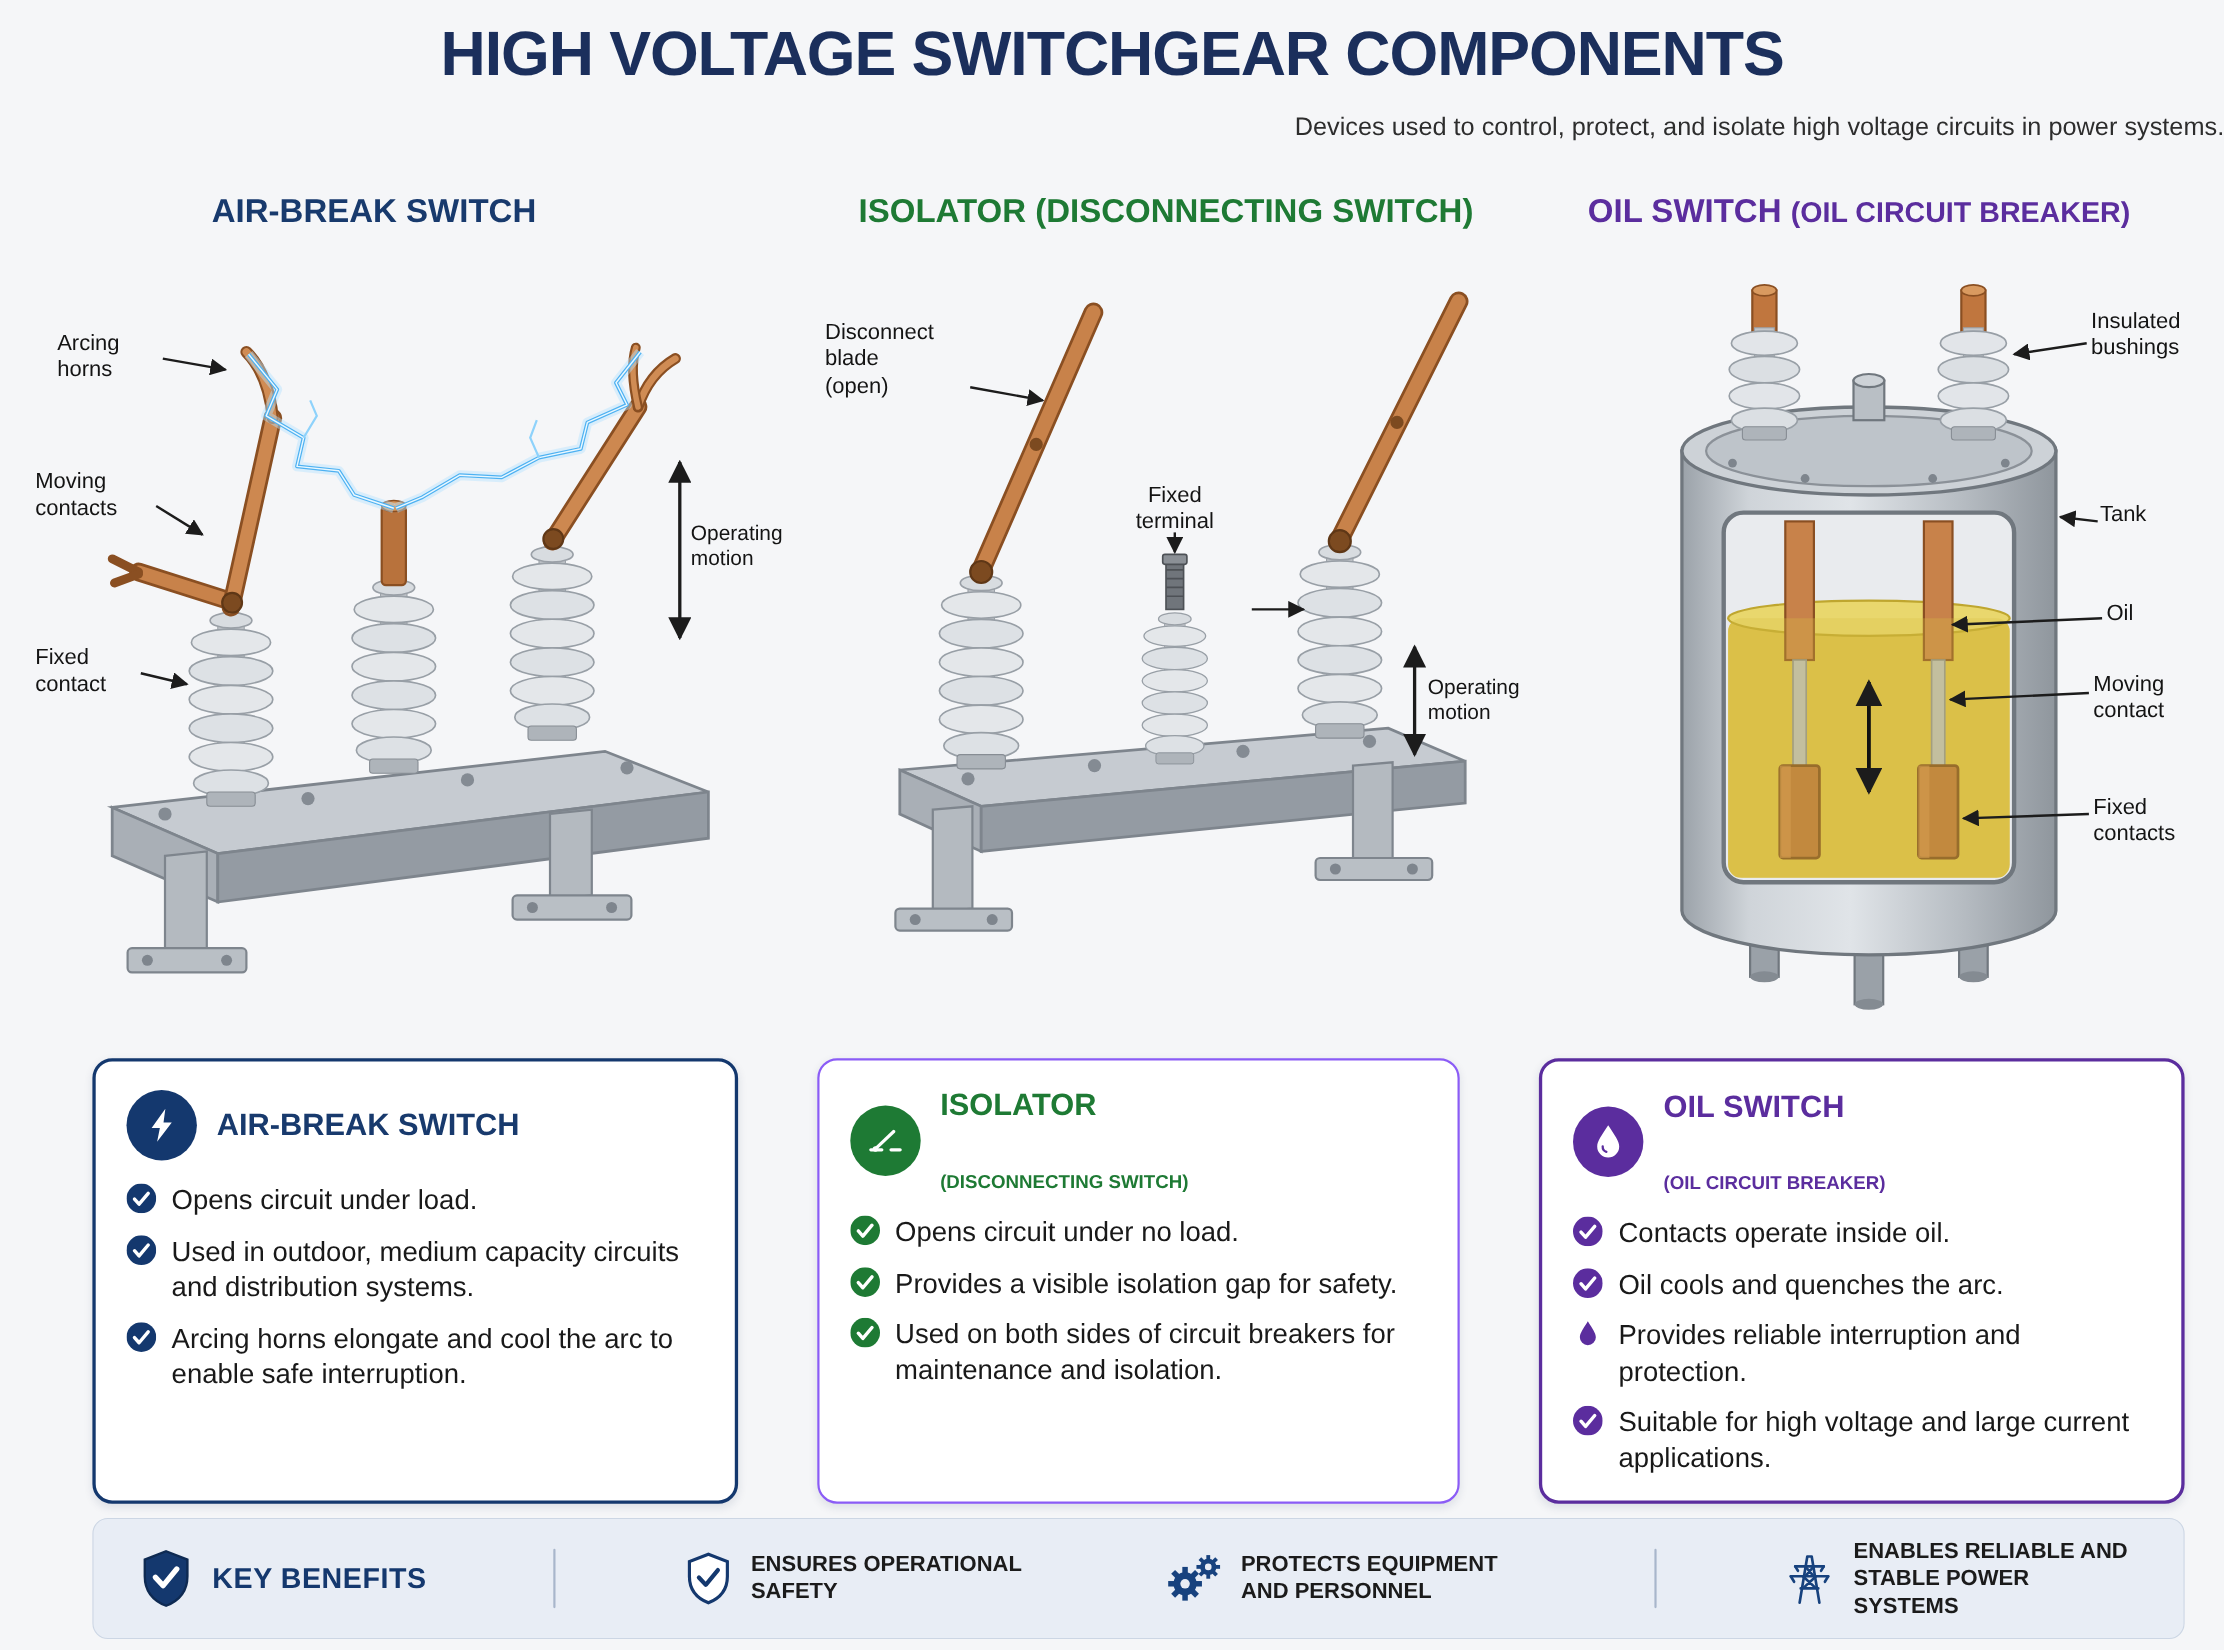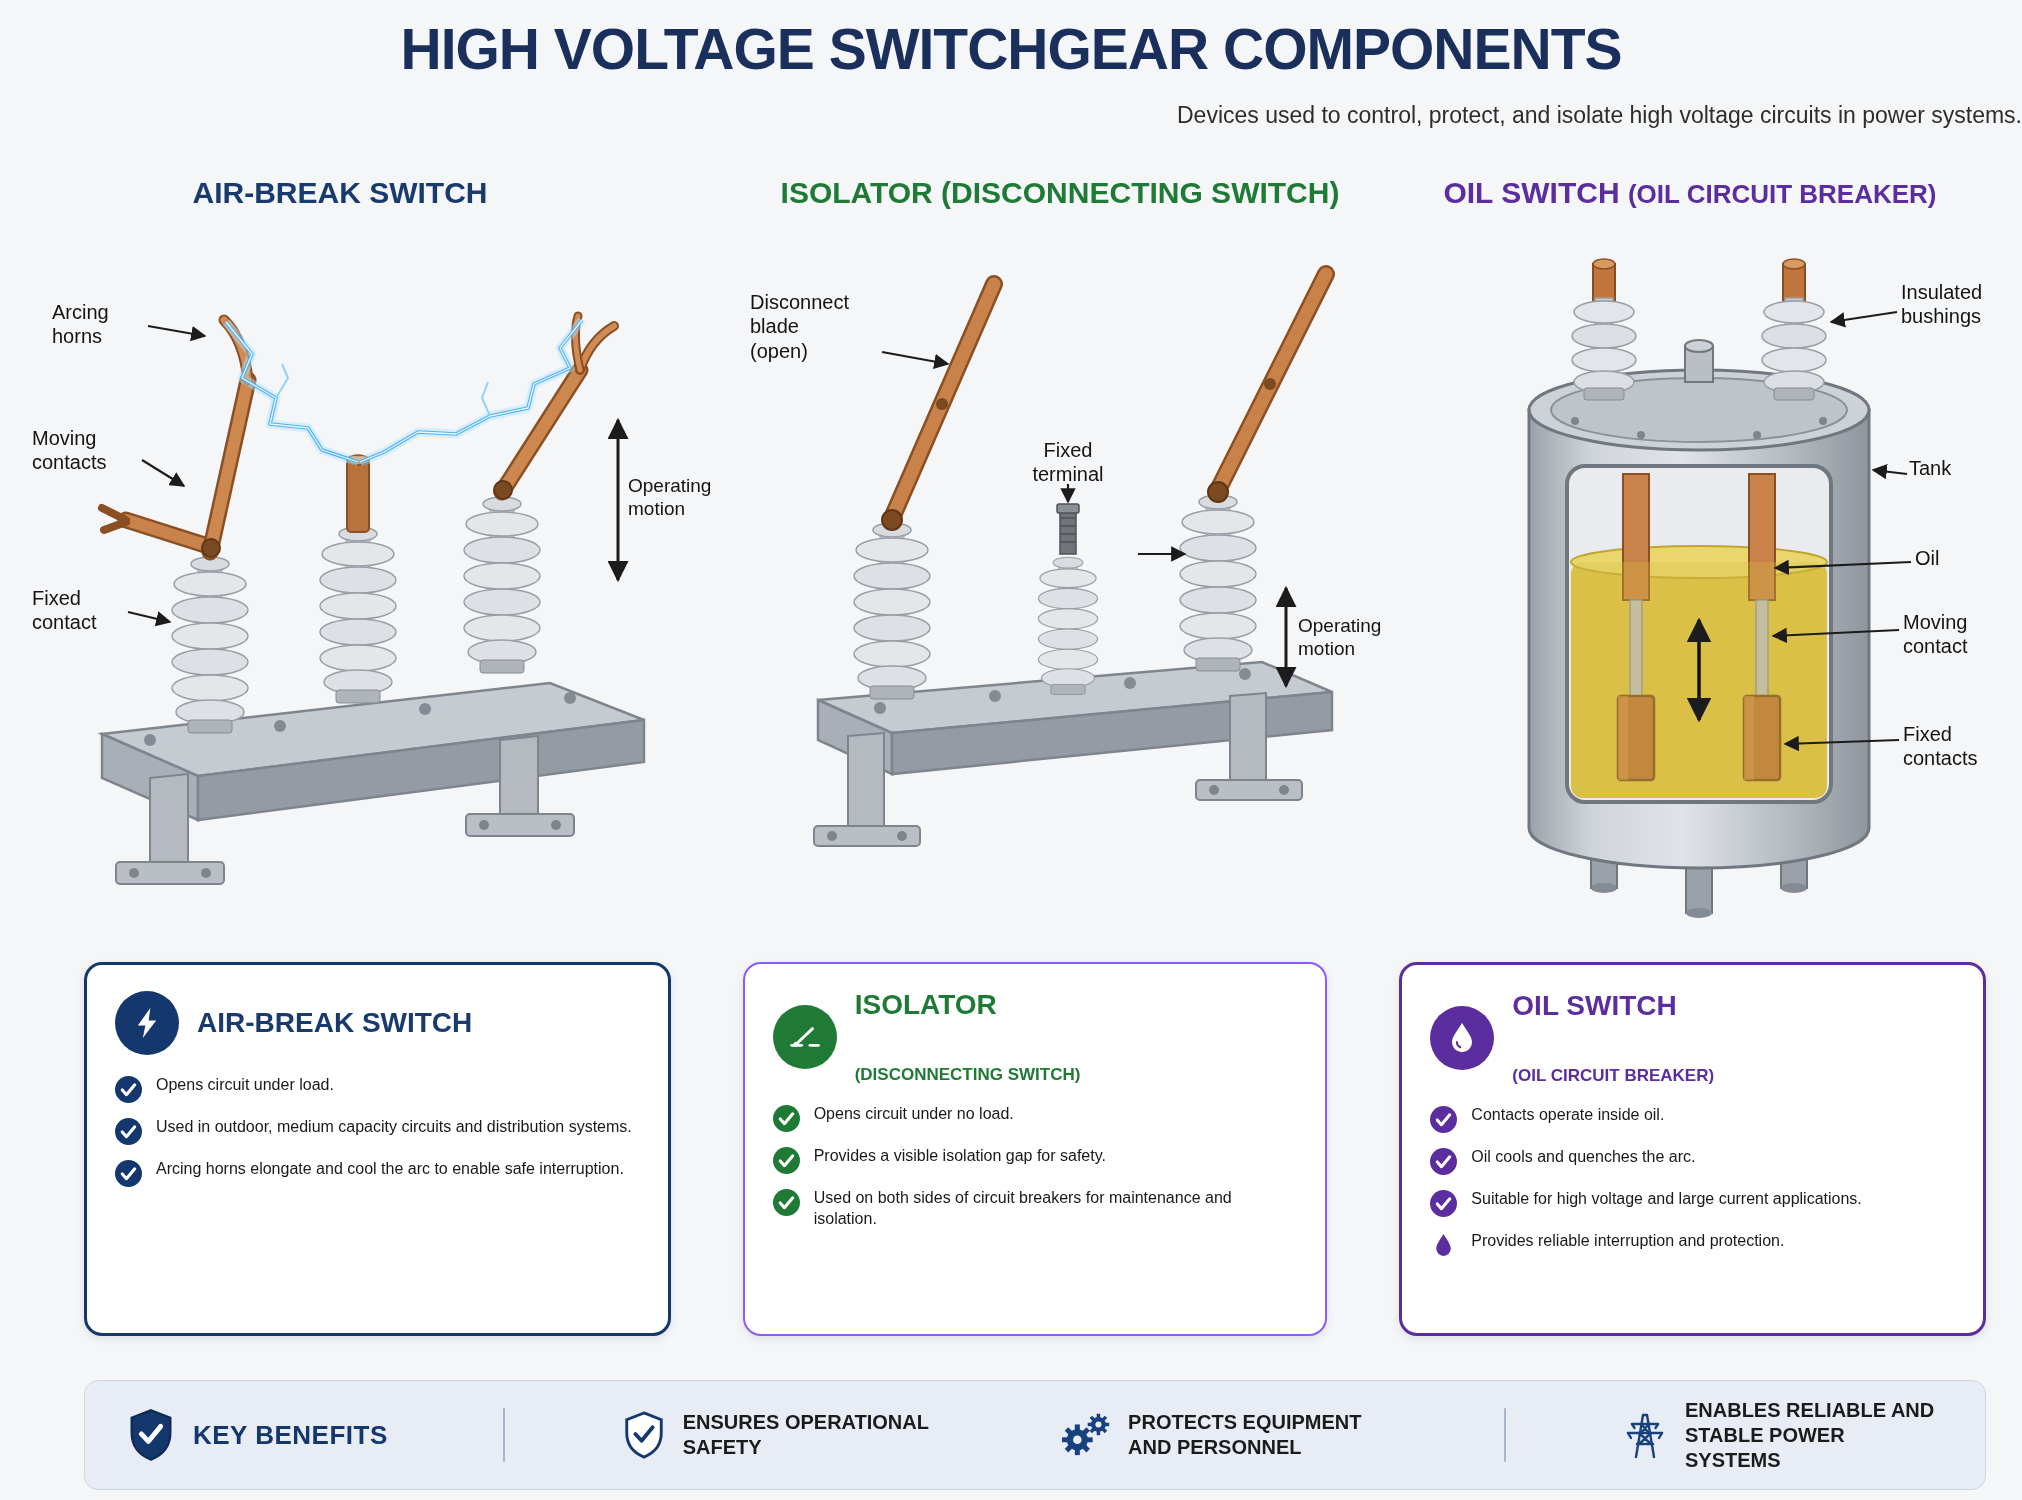--- a/index.html
+++ b/index.html
@@ -63,21 +63,21 @@
            display:flex; align-items:center; justify-content:center; }
   .badge svg { width:40px; height:40px; display:block; }
   .badge-navy{background:#14386e} .badge-green{background:#1e7a34} .badge-purple{background:#5b2d9e}
   .card-title { font-size:28px; font-weight:bold; line-height:1.1; }
   .card-sub   { font-size:17px; font-weight:bold; line-height:1.15;margin-top:44px; }
   .t-navy{color:#183a6d} .t-green{color:#1e7a34} .t-purple{color:#5b2d9e}
   .bullets { list-style:none; display:flex; flex-direction:column; gap:14px; }
   .bullets li { display:flex; gap:14px; align-items:flex-start; }
   .chk { flex:0 0 27px; width:27px; height:27px; margin-top:1px; }
   .chk svg { width:27px; height:27px; display:block; }
-  .btxt { font-size:16px; line-height:1.3; color:#191919; font-weight:500; }
+  .btxt { font-size:25px; line-height:1.3; color:#191919; font-weight:500; }
 
   
   .footer {
     position:absolute; top:1380px; left:84px; right:36px; height:110px;
     background:#e8edf5; border:1px solid #ccd6e4; border-radius:14px;
     display:flex; align-items:center; justify-content:space-between;
     padding:0 40px;
   }
   .f-item { display:flex; align-items:center; gap:16px; }
   .f-icon svg { display:block; }
@@ -476,33 +476,33 @@
             <svg viewBox="0 0 26 26">
               <circle cx="13" cy="13" r="13" fill="#5b2d9e"></circle>
               <path d="M7,13.5 l4,4.5 l8,-9.5" stroke="#fff" stroke-width="3" fill="none" stroke-linecap="round" stroke-linejoin="round"></path>
             </svg>
           </span>
         <span class="btxt">Oil cools and quenches the arc.</span>
       </li>
       <li>
         <span class="chk">
             <svg viewBox="0 0 26 26">
+              <path d="M13,2 C9,8.5 6,12.5 6,16 a7,7 0 0 0 14,0 C20,12.5 17,8.5 13,2 Z" fill="#5b2d9e"></path>
+            </svg>
+          </span>
+        <span class="btxt">Provides reliable interruption and protection.</span>
+      </li>
+      <li>
+        <span class="chk">
+            <svg viewBox="0 0 26 26">
               <circle cx="13" cy="13" r="13" fill="#5b2d9e"></circle>
               <path d="M7,13.5 l4,4.5 l8,-9.5" stroke="#fff" stroke-width="3" fill="none" stroke-linecap="round" stroke-linejoin="round"></path>
             </svg>
           </span>
         <span class="btxt">Suitable for high voltage and large current applications.</span>
-      </li>
-      <li>
-        <span class="chk">
-            <svg viewBox="0 0 26 26">
-              <path d="M13,2 C9,8.5 6,12.5 6,16 a7,7 0 0 0 14,0 C20,12.5 17,8.5 13,2 Z" fill="#5b2d9e"></path>
-            </svg>
-          </span>
-        <span class="btxt">Provides reliable interruption and protection.</span>
       </li>
     </ul>
   </div>
 
 </section>
 
 <div class="footer">
 
   <div class="f-item">
     <span class="f-icon">

